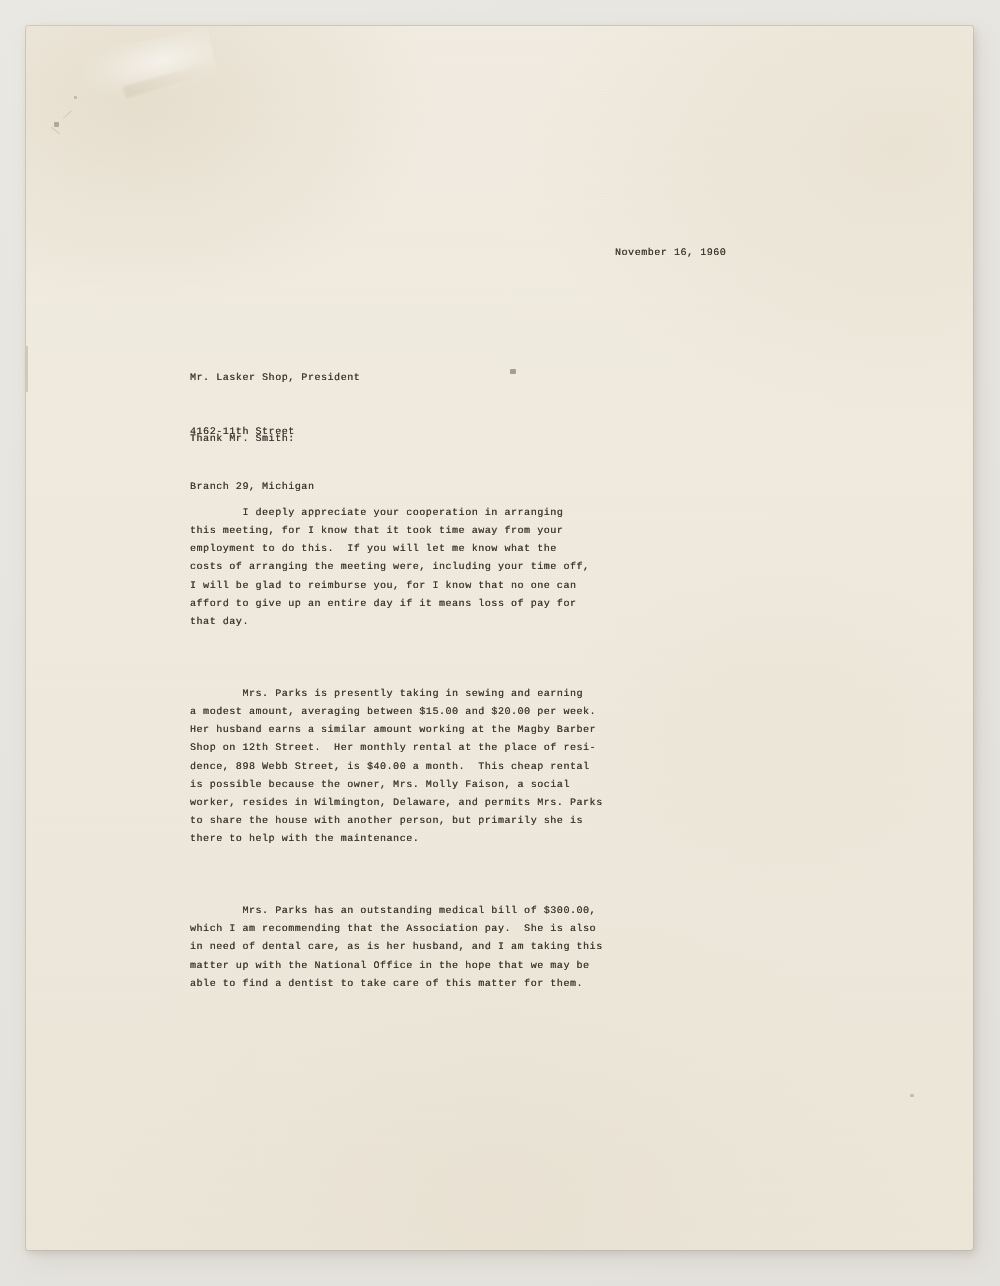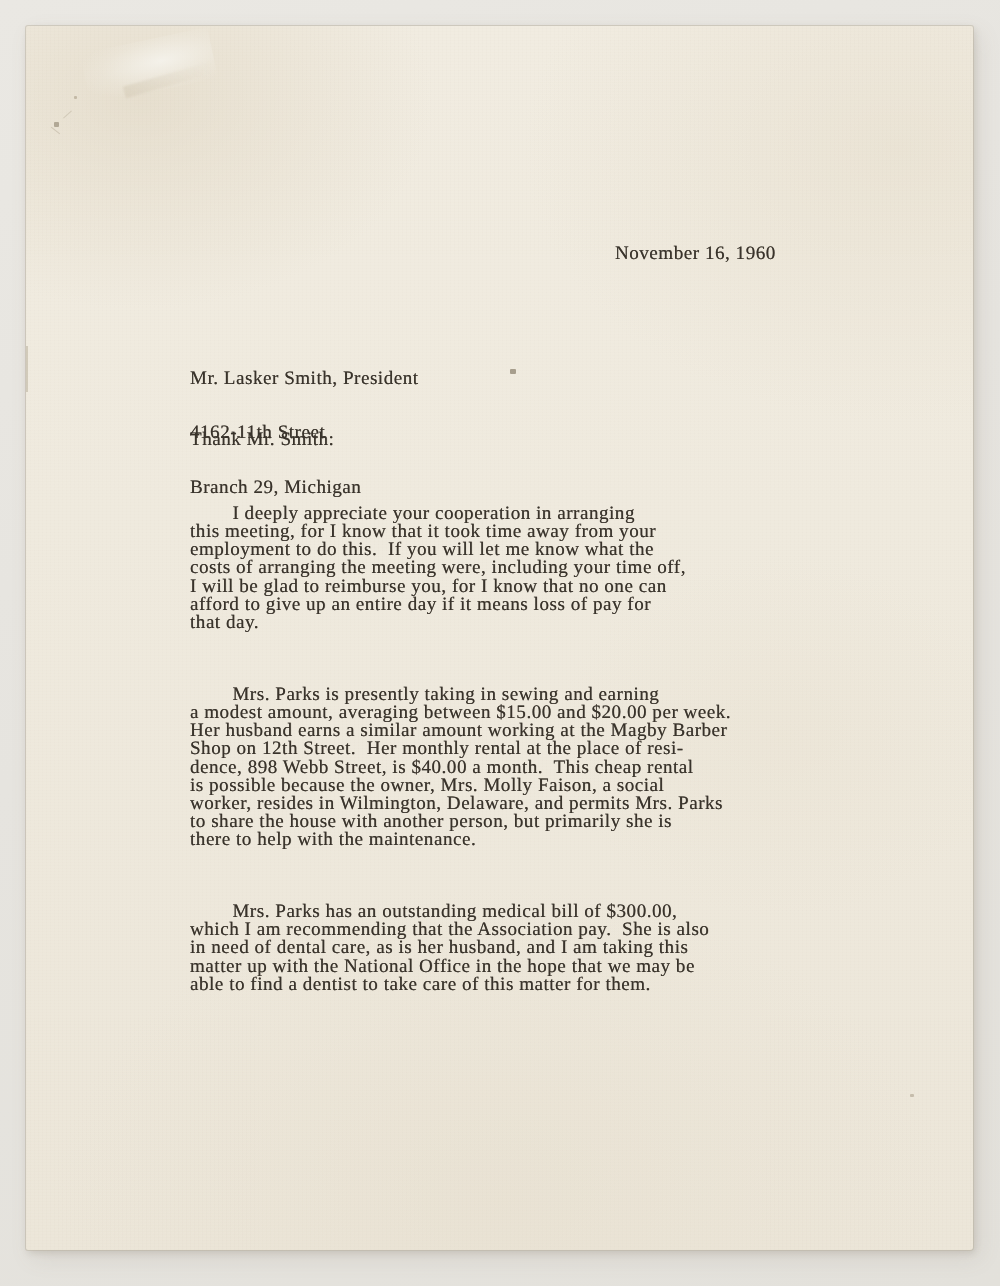--- a/index.html
+++ b/index.html
@@ -78,22 +78,22 @@
   #speck-d { left: 36px; top: 88px;  width: 11px; height: 1px; background: rgba(160,150,126,.30); transform: rotate(-42deg); }
   #speck-addr { left: 484px; top: 343px; width: 6px; height: 5px; background: rgba(118,106,86,.60); border-radius: 1px; }
   #speck-right { left: 884px; top: 1068px; width: 4px; height: 3px; background: rgba(150,138,116,.45); border-radius: 1px; }
   #edge-left-nick { left: -1px; top: 320px; width: 3px; height: 46px; background: rgba(172,163,142,.45); }
 
   
   #typed {
     position: absolute;
     inset: 0;
     color: #39332b;
-    font-family: Liberation Serif, serif;
-    font-size: 19px;
+    font-family: Liberation Mono, monospace;
+    font-size: 10px;
     line-height: 18.1px;
     letter-spacing: .55px;
     white-space: pre;
     -webkit-font-smoothing: none;
     text-rendering: geometricPrecision;
   }
 
   
   #typed .ink {
     text-shadow:
@@ -148,21 +148,21 @@
   <div class="blemish" id="speck-d"></div>
   <div class="blemish" id="speck-addr"></div>
   <div class="blemish" id="speck-right"></div>
   <div class="blemish" id="edge-left-nick"></div>
 
   <div id="typed">
 
     <div id="date-line" class="ink">November 16, 1960</div>
 
     <div id="address-block">
-      <div class="ink">Mr. Lasker Smith, President</div>
+      <div class="ink">Mr. Lasker Shop, President</div>
       <div class="ink">4162-11th Street</div>
       <div class="ink">Branch 29, Michigan</div>
     </div>
 
     <div id="salutation" class="ink">Thank Mr. Smith:</div>
 
     <div id="body-paragraphs">
       <p class="ink">        I deeply appreciate your cooperation in arranging
 this meeting, for I know that it took time away from your
 employment to do this.  If you will let me know what the

